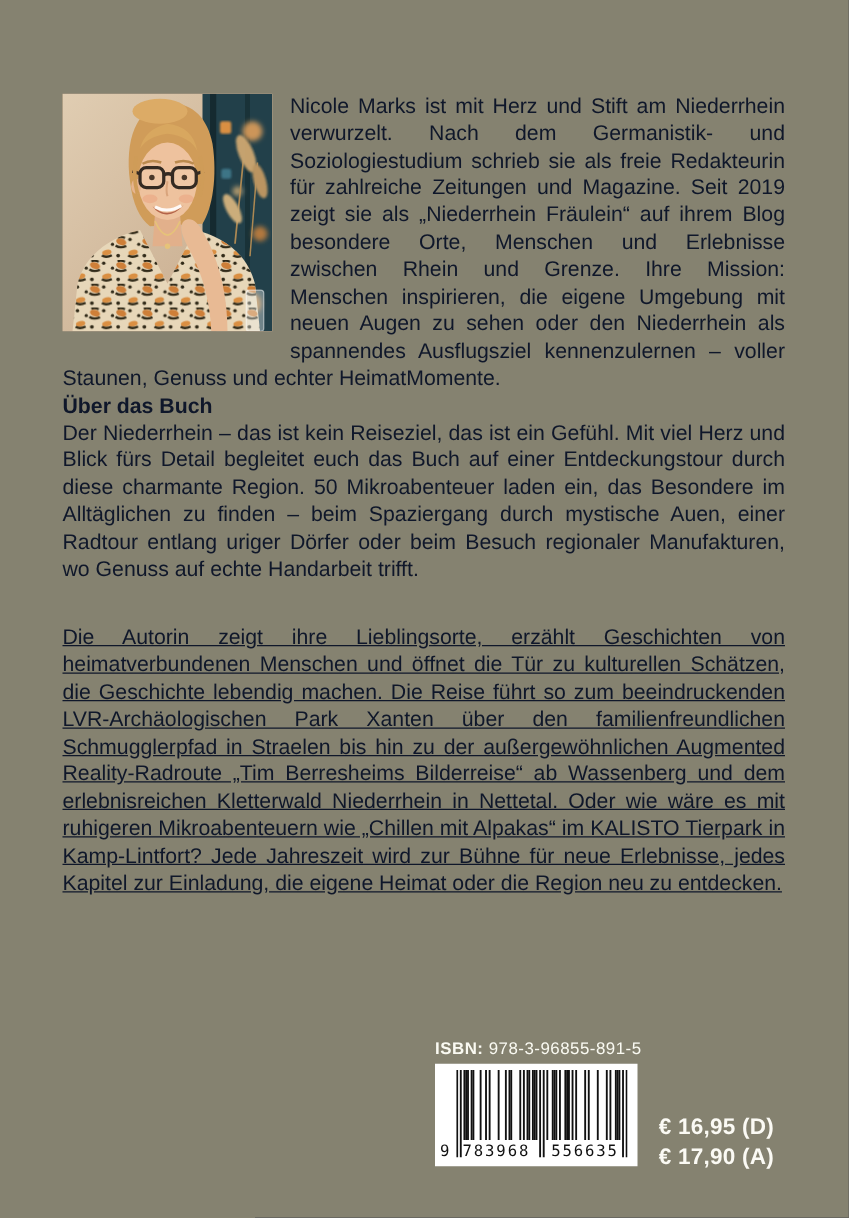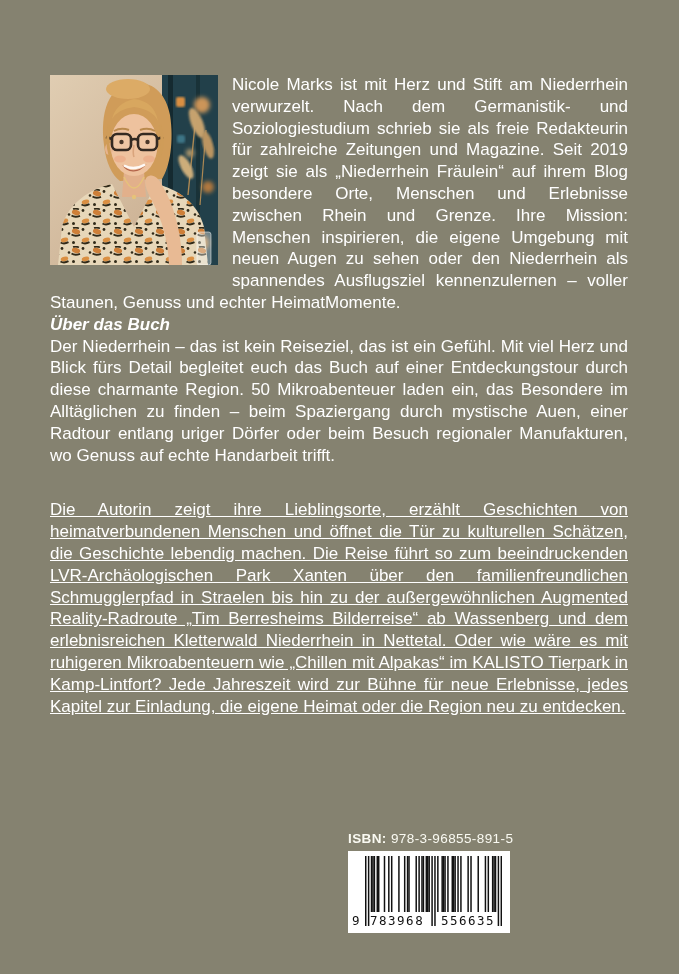--- a/index.html
+++ b/index.html
@@ -6,37 +6,37 @@
   .cover{
     position:relative;
     width:679px;height:974px;
     background:#858270;
     overflow:hidden;
     font-family:"Liberation Sans",sans-serif;
   }
   
   .content{
     position:absolute;left:50px;top:74px;width:578px;
-    color:#ffffff;
+    color:#0f172a;
     font-size:17px;line-height:21.8px;
     text-align:justify;
     hyphens:auto;-webkit-hyphens:auto;
   }
   .content p{margin:0;}
   .photo-float{
     float:left;
     width:168px;height:190px;
     margin:1px 14px 6px 0;
     background:#c9ad8e;
     overflow:hidden;
   }
   .photo-float svg{display:block;}
   .book-heading{
     margin:33px 0 0 0;
-    font-weight:bold;font-style:italic;
+    font-weight:bold;
     font-size:17px;line-height:21.8px;
   }
   .para-gap{margin-top:33px !important;text-decoration:underline;}
   
   .isbn-area{position:absolute;left:348px;top:831px;color:#fafaf2;}
   .isbn-line{font-size:13.5px;letter-spacing:.4px;line-height:16px;white-space:nowrap;}
   .isbn-line .lbl{font-weight:bold;text-align:center;}
   .barcode-box{
     position:relative;margin-top:4px;
     width:162px;height:82px;background:#ffffff;
@@ -227,14 +227,18 @@
           <rect x="135.56" y="0" width="1.49" height="70" fill="#111111"></rect>
         </svg>
       <div class="barcode-digits">
         <span class="bd-9">9</span>
         <span class="bd-g1">783968</span>
         <span class="bd-g2">556635</span>
       </div>
     </div>
   </div>
 
+  <div class="prices">
+    <div>€ 16,95 (D)</div>
+    <div>€ 17,90 (A)</div>
+  </div>
 
 </div>
 
 </body></html>

